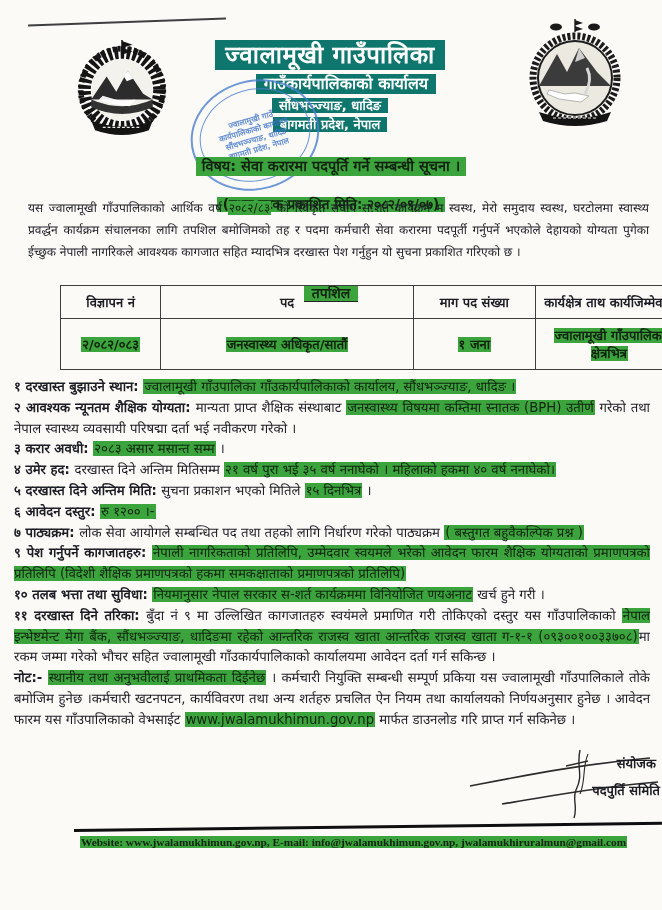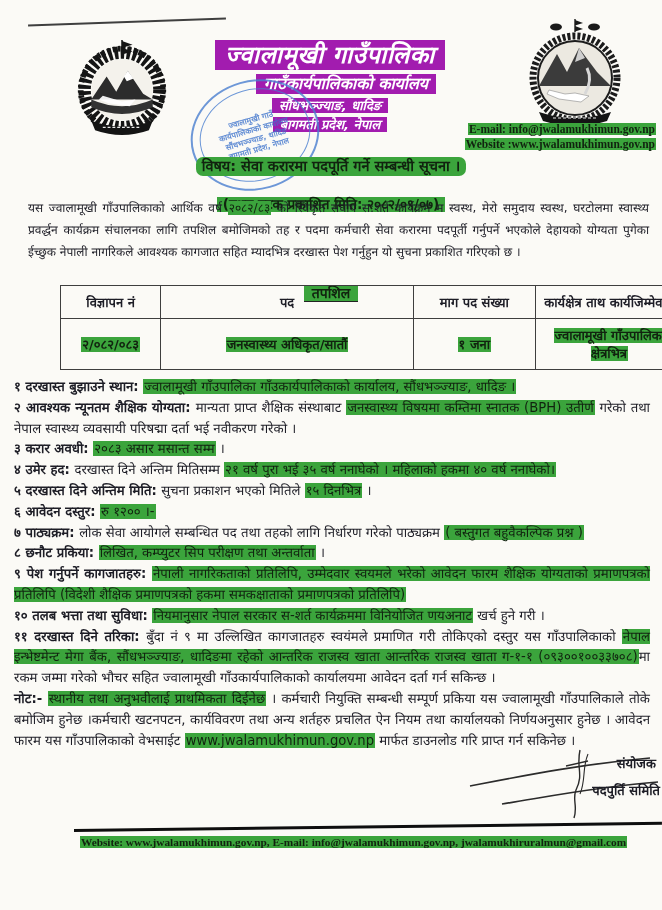--- a/index.html
+++ b/index.html
@@ -4,21 +4,21 @@
 <style>
   html,body{margin:0;padding:0;background:#e9e9e9;}
   .page{
     position:relative;width:662px;height:910px;margin:0 auto;
     background:#fbfaf6;overflow:hidden;
     font-family:"DejaVu Sans","Liberation Sans",sans-serif;
     color:#1d1d26;
   }
   .abs{position:absolute;}
   .hl{background:#3ba43c;color:#11230f;padding:0 1px;}
-  .hl-w{background:#a21caf;color:#ffffff;font-style:italic;}
+  .hl-w{background:#0f766e;color:#ffffff;}
   .b{font-weight:700;}
 
   
   .artifact-line{left:28px;top:21px;width:198px;height:2px;background:#3f3f3f;transform:rotate(-2deg);}
 
   
   .emblem-left{left:74px;top:36px;width:96px;height:104px;}
   .title-block{left:172px;top:40px;width:316px;text-align:center;line-height:1;}
   .title-main{display:inline-block;font-size:24px;font-weight:800;padding:3px 10px;letter-spacing:.5px;}
   .title-office{display:inline-block;margin-top:4px;font-size:16px;font-weight:700;padding:2px 8px;margin-left:32px;}
@@ -31,21 +31,21 @@
   .stamp-ring{position:absolute;inset:0;border:2.5px solid #4a7fd0;border-radius:50%;}
   .stamp-ring2{position:absolute;inset:9px;border:1.5px solid #4a7fd0;border-radius:50%;}
   .stamp-text{position:absolute;inset:13px;display:flex;flex-direction:column;justify-content:center;align-items:center;
     color:#3f74cc;font-size:8px;font-weight:700;line-height:10px;text-align:center;}
 
   .contact-block{right:6px;top:122px;text-align:right;font-family:"Liberation Serif","DejaVu Serif",serif;
     font-weight:700;font-size:11.5px;line-height:15px;color:#242424;}
 
   
   .subject-block{left:0;top:157px;width:100%;text-align:center;line-height:1;}
-  .subject-line{display:inline-block;font-size:14.5px;font-weight:700;padding:2px 6px;border-radius:7px;}
+  .subject-line{display:inline-block;font-size:14.5px;font-weight:700;padding:2px 6px;}
   .pub-line{display:block;margin-top:20px;}
   .pub-line span{display:inline-block;font-size:13.5px;font-weight:700;padding:1px 6px;}
 
   .intro{left:28px;top:197px;width:621px;font-size:12px;line-height:22px;text-align:justify;font-weight:500;}
 
   .tapshil{left:0;top:285px;width:100%;text-align:center;line-height:1;}
   .tapshil span{display:inline-block;font-size:14px;font-weight:700;padding:1px 8px;border-bottom:1.5px solid #232323;}
 
   
   table.vtable{left:60px;top:285px;position:absolute;width:624px;border-collapse:collapse;font-size:13px;}
@@ -120,24 +120,20 @@
     <div class="stamp-ring"></div>
     <div class="stamp-ring2"></div>
     <div class="stamp-text">
       <span>ज्वालामुखी गाउँ</span>
       <span>कार्यपालिकाको कार्यालय</span>
       <span>सौंधभञ्ज्याङ, धादिङ</span>
       <span>बागमती प्रदेश, नेपाल</span>
     </div>
   </div>
 
-  <div class="abs contact-block">
-    <span class="hl">E-mail: info@jwalamukhimun.gov.np</span><br>
-    <span class="hl">Website :www.jwalamukhimun.gov.np</span>
-  </div>
 
   <div class="abs subject-block">
     <span class="subject-line hl">विषय: सेवा करारमा पदपूर्ति गर्ने सम्बन्धी सूचना ।</span>
     <span class="pub-line"><span class="hl">(प्रथम पटक प्रकाशित मिति: २०८२/०९/०७)</span></span>
   </div>
 
   <div class="abs intro"><span>यस ज्वालामूखी गाँउपालिकाको आर्थिक वर्ष </span><span class="hl">२०८२/८३</span><span> को स्विकृत संघीय स:शर्त कार्यक्रम म स्वस्थ, मेरो समुदाय स्वस्थ, घरटोलमा स्वास्थ्य प्रवर्द्धन कार्यक्रम संचालनका लागि तपशिल बमोजिमको तह र पदमा कर्मचारी सेवा करारमा पदपूर्ती गर्नुपर्ने भएकोले देहायको योग्यता पुगेका ईच्छुक नेपाली नागरिकले आवश्यक कागजात सहित म्यादभित्र दरखास्त पेश गर्नुहुन यो सुचना प्रकाशित गरिएको छ ।</span></div>
 
   <div class="abs tapshil">
     <span class="hl">तपशिल</span>
@@ -167,21 +163,20 @@
     </table>
 
   <div class="abs items">
     <p><span class="b">१ दरखास्त बुझाउने स्थान: </span><span class="hl">ज्वालामूखी गाँउपालिका गाँउकार्यपालिकाको कार्यालय, सौंधभञ्ज्याङ, धादिङ ।</span></p>
     <p><span class="b">२ आवश्यक न्यूनतम शैक्षिक योग्यता: </span><span>मान्यता प्राप्त शैक्षिक संस्थाबाट </span><span class="hl">जनस्वास्थ्य विषयमा कम्तिमा स्नातक (BPH) उतीर्ण</span><span> गरेको तथा नेपाल स्वास्थ्य व्यवसायी परिषद्मा दर्ता भई नवीकरण गरेको ।</span></p>
     <p><span class="b">३ करार अवधी: </span><span class="hl">२०८३ असार मसान्त सम्म</span><span> ।</span></p>
     <p><span class="b">४ उमेर हद: </span><span>दरखास्त दिने अन्तिम मितिसम्म </span><span class="hl">२१ वर्ष पुरा भई ३५ वर्ष ननाघेको । महिलाको हकमा ४० वर्ष ननाघेको।</span></p>
     <p><span class="b">५ दरखास्त दिने अन्तिम मिति: </span><span>सुचना प्रकाशन भएको मितिले </span><span class="hl">१५ दिनभित्र</span><span> ।</span></p>
     <p><span class="b">६ आवेदन दस्तुर: </span><span class="hl">रु १२०० ।-</span></p>
     <p><span class="b">७ पाठ्यक्रम: </span><span>लोक सेवा आयोगले सम्बन्धित पद तथा तहको लागि निर्धारण गरेको पाठ्यक्रम </span><span class="hl">( बस्तुगत बहुवैकल्पिक प्रश्न )</span></p>
-    <p><span class="b">८ छनौट प्रकिया: </span><span class="hl">लिखित, कम्प्युटर सिप परीक्षण तथा अन्तर्वाता</span><span> ।</span></p>
     <p><span class="b">९ पेश गर्नुपर्ने कागजातहरु: </span><span class="hl">नेपाली नागरिकताको प्रतिलिपि, उम्मेदवार स्वयमले भरेको आवेदन फारम शैक्षिक योग्यताको प्रमाणपत्रको प्रतिलिपि (विदेशी शैक्षिक प्रमाणपत्रको हकमा समकक्षाताको प्रमाणपत्रको प्रतिलिपि)</span></p>
     <p><span class="b">१० तलब भत्ता तथा सुविधा: </span><span class="hl">नियमानुसार नेपाल सरकार स-शर्त कार्यक्रममा विनियोजित णयअनाट</span><span> खर्च हुने गरी ।</span></p>
     <p><span class="b">११ दरखास्त दिने तरिका: </span><span>बुँदा नं ९ मा उल्लिखित कागजातहरु स्वयंमले प्रमाणित गरी तोकिएको दस्तुर यस गाँउपालिकाको </span><span class="hl">नेपाल इन्भेष्टमेन्ट मेगा बैंक, सौंधभञ्ज्याङ, धादिङमा रहेको आन्तरिक राजस्व खाता आन्तरिक राजस्व खाता ग-१-१ (०९३००१००३३७०८)</span><span>मा रकम जम्मा गरेको भौचर सहित ज्वालामूखी गाँउकार्यपालिकाको कार्यालयमा आवेदन दर्ता गर्न सकिन्छ ।</span></p>
     <p><span class="b">नोट:- </span><span class="hl">स्थानीय तथा अनुभवीलाई प्राथमिकता दिईनेछ</span><span> ।  कर्मचारी नियुक्ति सम्बन्धी सम्पूर्ण प्रकिया यस ज्वालामूखी गाँउपालिकाले तोके बमोजिम हुनेछ ।कर्मचारी खटनपटन, कार्यविवरण तथा अन्य शर्तहरु प्रचलित ऐन नियम तथा कार्यालयको निर्णयअनुसार हुनेछ ।  आवेदन फारम यस गाँउपालिकाको वेभसाईट </span><span class="hl">www.jwalamukhimun.gov.np</span><span> मार्फत डाउनलोड गरि प्राप्त गर्न सकिनेछ ।</span></p>
   </div>
 
   <div class="abs signature">
     <svg width="200" height="90" viewBox="0 0 200 90">
       <path d="M8 48 C60 38 120 26 188 20" stroke="#2b2b2b" stroke-width="1.7" fill="none"></path>
       <path d="M40 66 C90 58 140 48 196 44" stroke="#2b2b2b" stroke-width="1.7" fill="none"></path>

